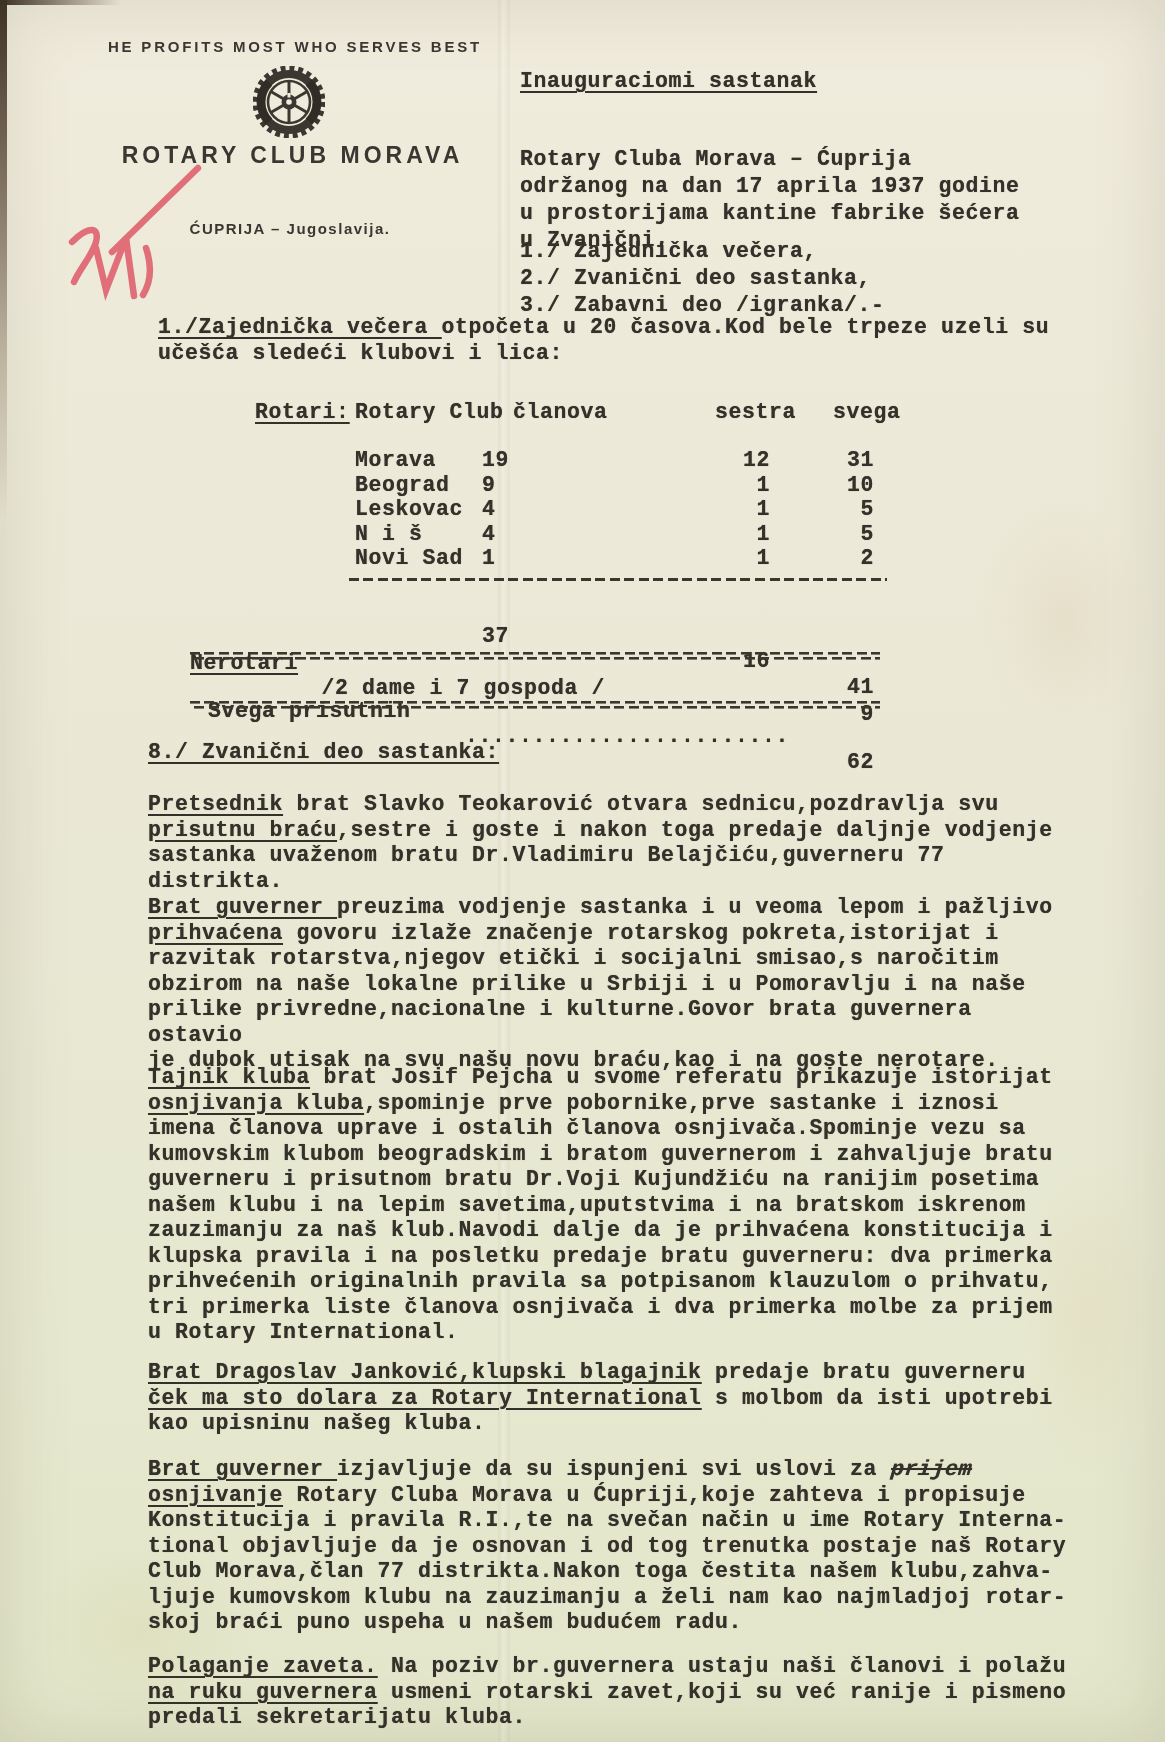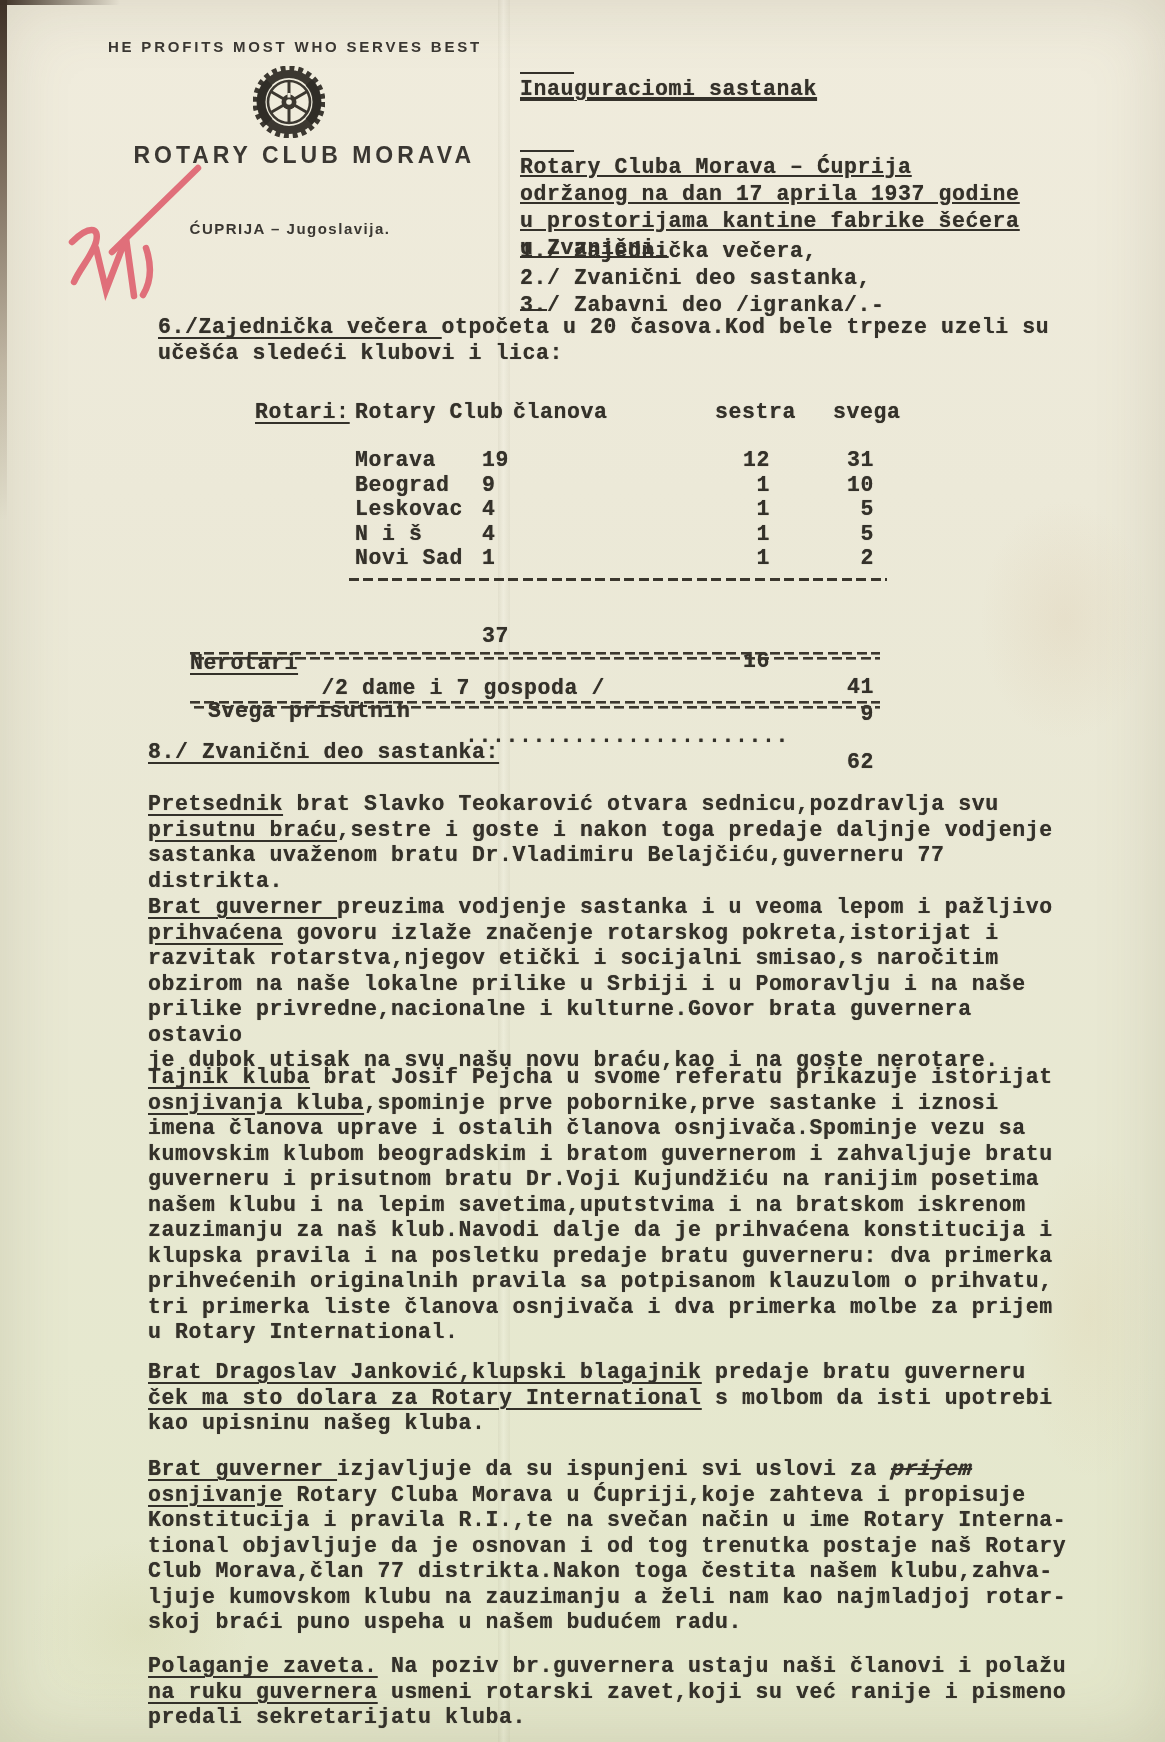--- a/index.html
+++ b/index.html
@@ -14,24 +14,24 @@
     font-weight:700;font-size:21.5px;line-height:25.5px;letter-spacing:.6px;
     color:#34312a;white-space:pre-wrap;
     text-shadow:0 0 .7px rgba(46,42,34,.75);
   }
   .abs{position:absolute;}
   .u{text-decoration:underline;text-decoration-thickness:2.2px;text-underline-offset:4px;}
   .st{text-decoration:line-through;text-decoration-thickness:2.4px;font-style:italic;transform:skewX(-6deg);display:inline-block;}
   
   .lh{font-family:"Liberation Sans","DejaVu Sans",sans-serif;font-weight:700;color:#3a3732;}
   .slogan{left:100px;top:38px;width:390px;text-align:center;font-size:15px;letter-spacing:2.8px;}
-  .clubname{left:110px;top:142px;width:365px;text-align:right;font-size:23px;letter-spacing:4px;}
+  .clubname{left:110px;top:142px;width:365px;text-align:center;font-size:23px;letter-spacing:4px;}
   .location{left:110px;top:176px;width:360px;text-align:center;font-size:15px;letter-spacing:1.5px;margin-top:44px;}
   
-  .titleblock{left:520px;top:26px;width:560px;text-decoration:underline;}
+  .titleblock{left:520px;top:18px;width:560px;}
   .titleblock .tline{height:27px;}
   .agenda{left:520px;top:188px;width:560px;}
   .agenda .tline{height:27px;}
   
   .attend{left:190px;top:400px;width:700px;height:312px;}
   .attend .cell{position:absolute;white-space:pre;}
   .c-club{left:165px;width:200px;}
   .n1{left:292px;width:80px;text-align:left;}
   .n2{left:500px;width:80px;text-align:right;}
   .n3{left:604px;width:80px;text-align:right;}
@@ -104,21 +104,21 @@
 
   <div class="abs tw titleblock">
     <div class="tline u">Inauguraciomi sastanak</div>
     <div><div class="tline">Rotary Cluba Morava – Ćuprija</div><div class="tline">održanog na dan 17 aprila 1937 godine</div><div class="tline">u prostorijama kantine fabrike šećera</div><div class="tline">u Zvanični.</div></div>
   </div>
 
   <div class="abs tw agenda">
     <div><div class="tline">1./ Zajednička večera,</div><div class="tline">2./ Zvanični deo sastanka,</div><div class="tline">3./ Zabavni deo /igranka/.-</div></div>
   </div>
 
-  <div class="abs tw" style="left:158px;top:315px;width:920px"><span class="u">6./Zajednička večera </span><span>otpočeta u 20 časova.Kod bele trpeze uzeli su
+  <div class="abs tw" style="left:158px;top:315px;width:920px"><span class="u">1./Zajednička večera </span><span>otpočeta u 20 časova.Kod bele trpeze uzeli su
 učešća sledeći klubovi i lica:</span></div>
 
   <div class="abs tw attend">
     <span class="cell u" style="left:65px;top:0">Rotari:</span>
     <span class="cell" style="left:165px;top:0">Rotary Club</span>
     <span class="cell h1" style="top:0">članova</span>
     <span class="cell h2" style="top:0">sestra</span>
     <span class="cell h3" style="top:0">svega</span>
 
     <div><div class="trow" style="top: 48px;"><span class="c-club">Morava</span><span class="cell n1">19</span><span class="cell n2">12</span><span class="cell n3">31</span></div><div class="trow" style="top: 72.5px;"><span class="c-club">Beograd</span><span class="cell n1">9</span><span class="cell n2">1</span><span class="cell n3">10</span></div><div class="trow" style="top: 97px;"><span class="c-club">Leskovac</span><span class="cell n1">4</span><span class="cell n2">1</span><span class="cell n3">5</span></div><div class="trow" style="top: 121.5px;"><span class="c-club">N i š</span><span class="cell n1">4</span><span class="cell n2">1</span><span class="cell n3">5</span></div><div class="trow" style="top: 146px;"><span class="c-club">Novi Sad</span><span class="cell n1">1</span><span class="cell n2">1</span><span class="cell n3">2</span></div></div>

